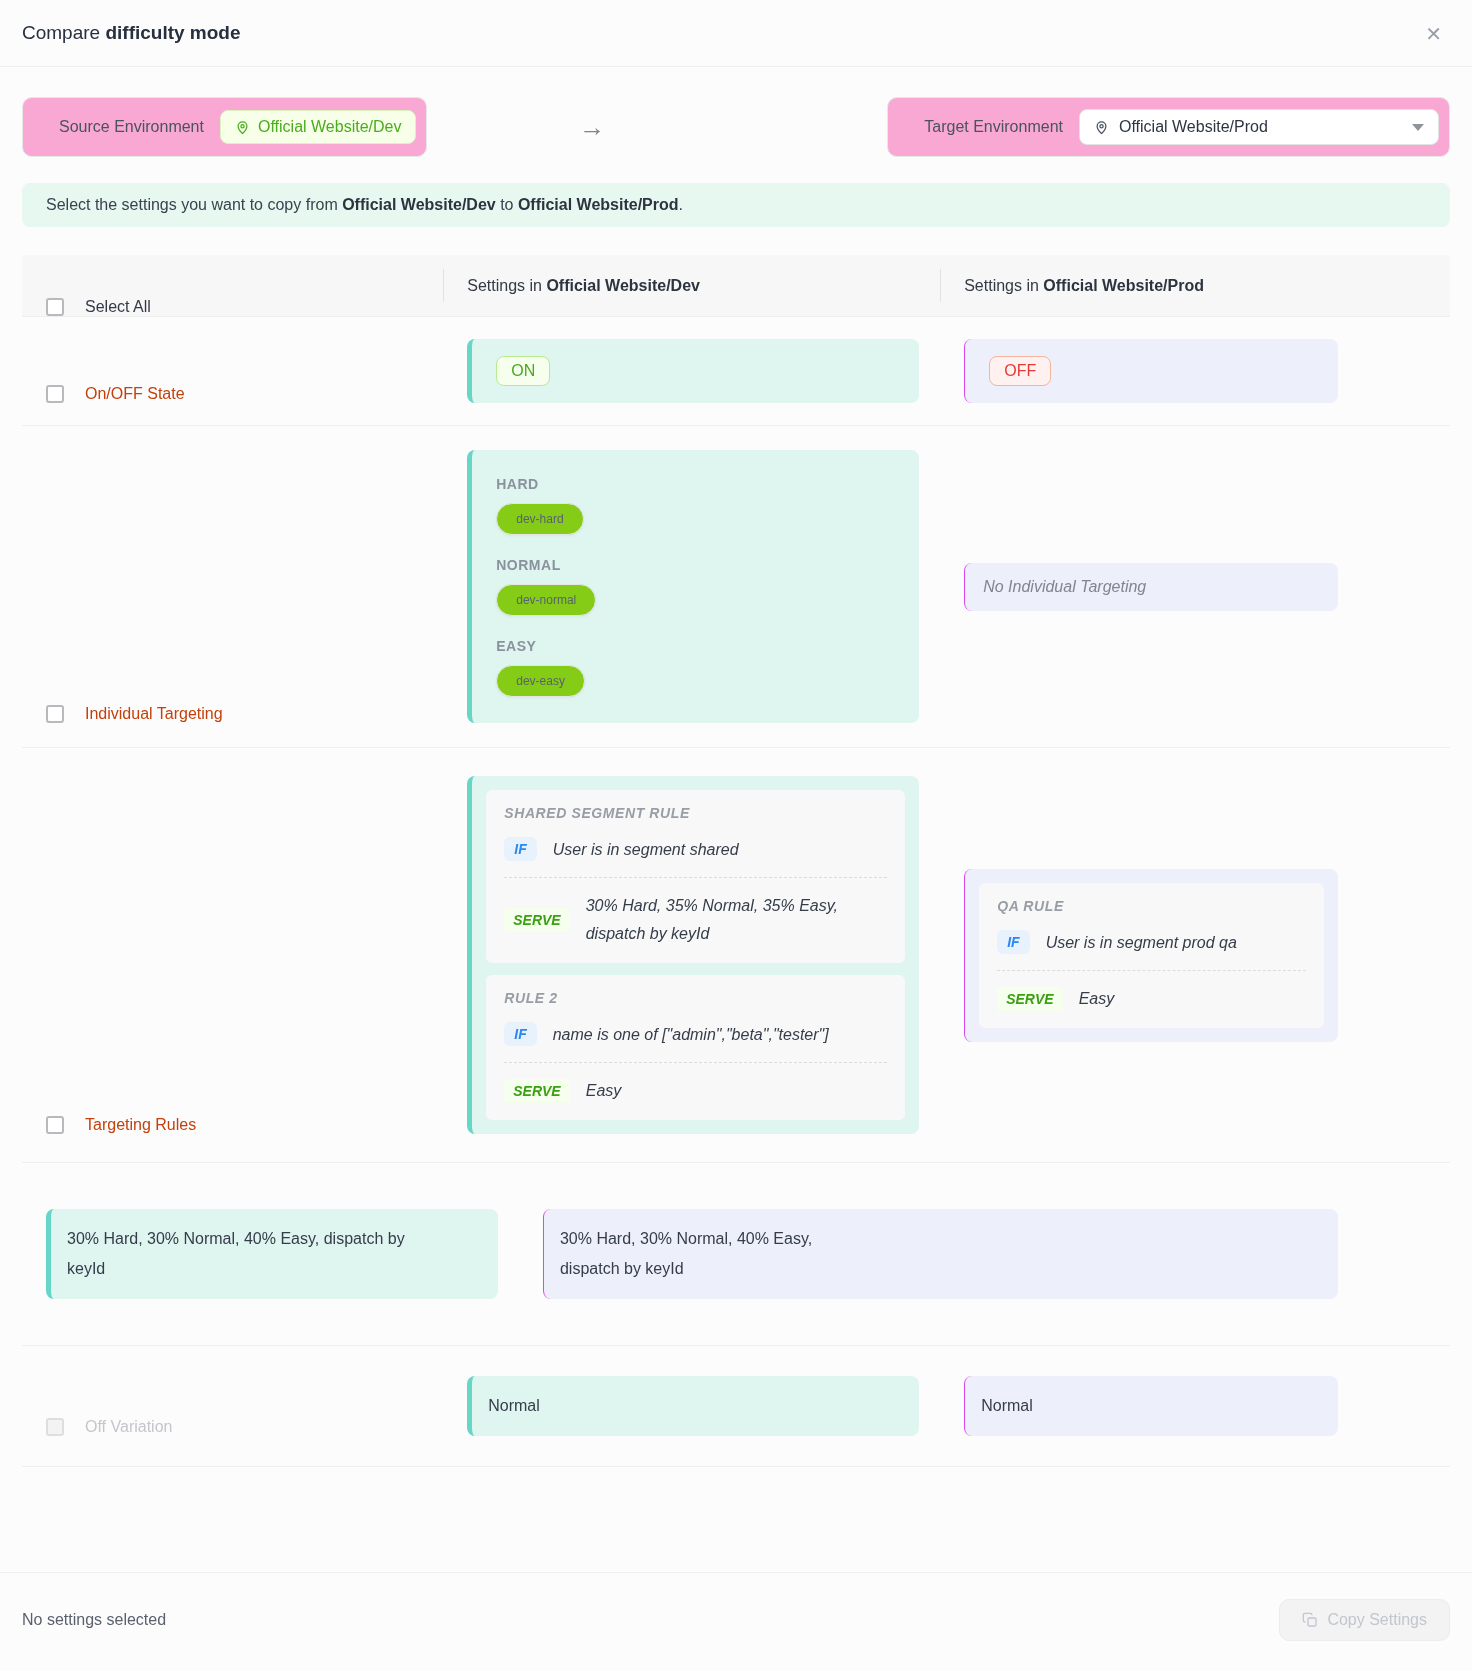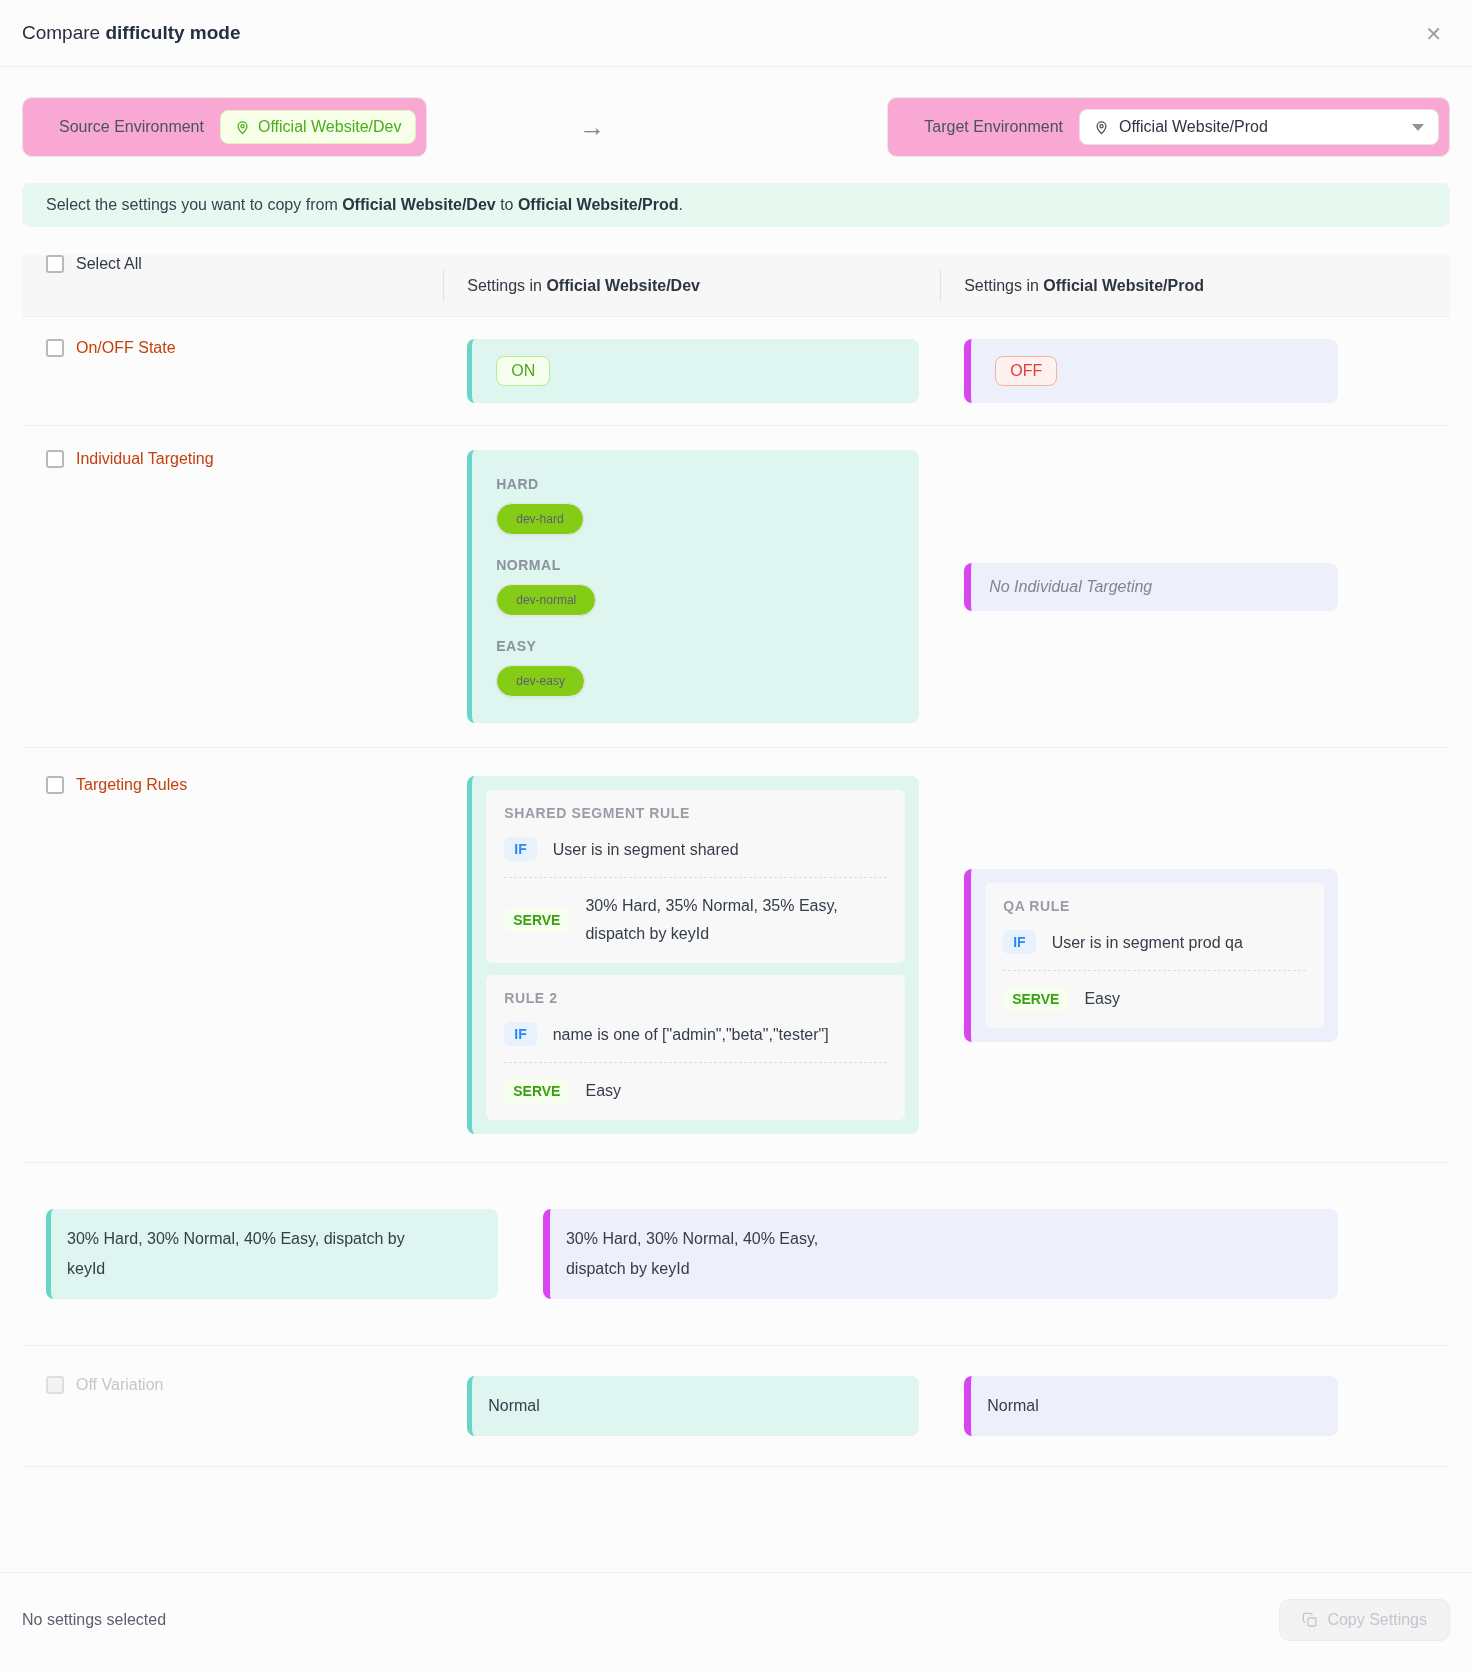--- a/index.html
+++ b/index.html
@@ -28,54 +28,54 @@
   .caret { width:0; height:0; border-left:6px solid transparent; border-right:6px solid transparent; border-top:7px solid #8f949c; margin-left:8px; }
   .pin { flex:0 0 auto; display:inline-flex; }
   .arrow-mid { font-size:26px; color:#7d828b; padding-right:130px; }
 
   .alert { margin-top:26px; background:#e6f8ef; border-radius:8px; padding:13px 24px; font-size:16px; color:#3a4250; }
   .alert b { color:#2c3440; font-weight:700; }
 
   
   .ctable { margin-top:28px; }
   .trow { display:flex; border-bottom:1px solid #efefef; }
-  .col-label { flex:0 0 29.5%; display:flex; align-items:flex-start; gap:12px; padding-left:24px; }
+  .col-label { flex:0 0 29.5%; display:flex; align-items:flex-end; gap:21px; padding-left:24px; }
   .col-dev   { flex:0 0 34.8%; display:flex; flex-direction:column; justify-content:center; padding:0 21px 0 24px; }
   .col-prod  { flex:1; display:flex; flex-direction:column; justify-content:center; padding:0 112px 0 24px; }
 
   .thead { background:#f7f7f7; border-bottom:1px solid #eeeeee; height:62px; }
   .thead .col-dev, .thead .col-prod { position:relative; justify-content:center; }
   .thead .col-dev::before, .thead .col-prod::before { content:""; position:absolute; left:0; top:14px; bottom:14px; width:1px; background:#e2e2e2; }
   .th-text { font-size:16px; color:#333a46; }
   .th-text b { font-weight:700; color:#2c3440; }
   .row-label { font-size:16px; color:#c2410c; }
   .row-label.disabled { color:#c4c6ca; }
 
   .cb { width:18px; height:18px; border:2px solid #b7b9bd; border-radius:3px; background:#fff; flex:0 0 auto; cursor:pointer; }
   .cb.disabled { border-color:#dedede; background:#f3f3f3; cursor:default; }
 
   
   .panel { border-radius:8px; width:100%; }
   .panel-dev  { background:#def5f0; border-left:5px solid #67d6c6; }
-  .panel-prod { background:#edf0fb; border-left:7px solid #d946ef; }
+  .panel-prod { background:#edf0fb; border-left:1px solid #d946ef; }
 
   .panel-tag { padding:17px 24px; }
   .tag { display:inline-block; border-radius:8px; padding:5px 14px; font-size:16px; }
   .tag-on  { background:#f6ffed; border:1px solid #b7eb8f; color:#4aa81e; }
   .tag-off { background:#fff1f0; border:1px solid #f3b39c; color:#e53a35; }
 
   .panel-individual { padding:26px 24px; }
   .vsection { margin-bottom:22px; }
   .vsection:last-child { margin-bottom:0; }
   .vname { font-size:14px; font-weight:700; color:#8b929d; letter-spacing:.5px; margin-bottom:11px; }
   .vpill { display:inline-block; background:#84cc16; border:1px solid #e5e5e5; border-radius:18px; padding:8px 19px; color:#5a6270; font-size:12px; box-shadow:0 1px 3px rgba(0,0,0,.05); }
 
   .panel-empty { padding:15px 18px; font-style:italic; color:#80858f; font-size:16px; }
 
-  .panel-rules { padding:14px; }
+  .panel-rules { padding:14px;font-style:italic; }
   .rule-card { background:#f8f8f8; border-radius:6px; padding:15px 18px; }
   .rule-card + .rule-card { margin-top:12px; }
   .rule-title { font-size:14px; font-weight:700; color:#989da6; letter-spacing:.6px; margin-bottom:14px; }
   .cond-row { display:flex; align-items:center; gap:16px; }
   .badge-if { background:#e7f2fd; color:#2c87f0; font-weight:700; font-size:14px; border-radius:6px; padding:4px 10px; flex:0 0 auto; }
   .badge-serve { background:#f6ffed; color:#3ba013; font-weight:700; font-size:14px; border-radius:4px; padding:4px 9px; flex:0 0 auto; }
   .cond-text { font-size:16px; color:#353d4a; line-height:26px; padding-top:2px; }
   .serve-text { font-size:16px; color:#353d4a; line-height:28px; max-width:272px; }
   .dashed { border-top:1px dashed #dcdcdc; margin:14px 0; }
 

